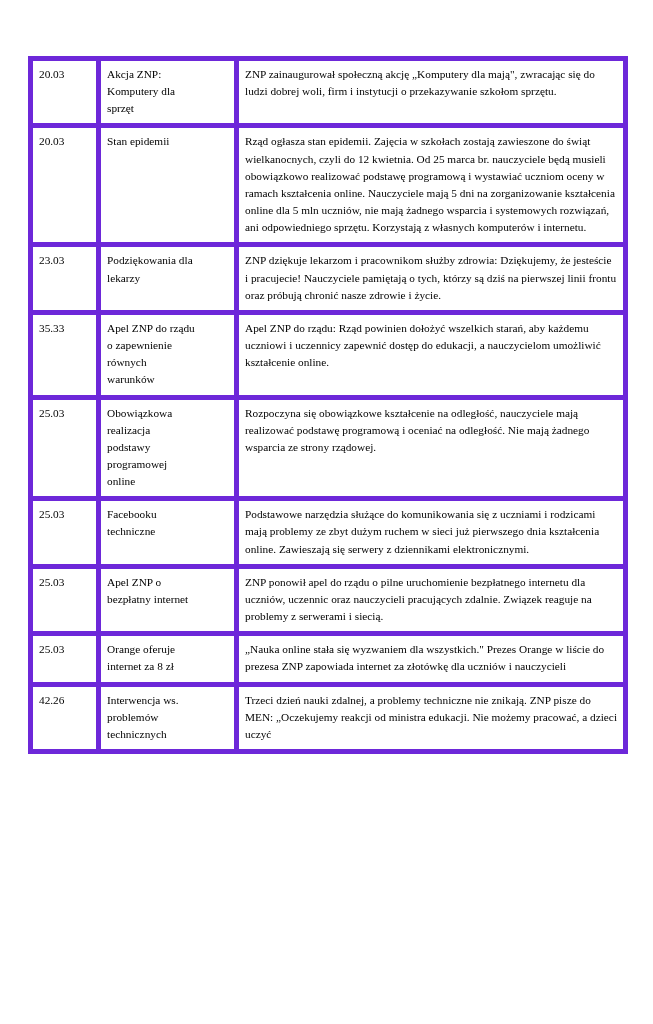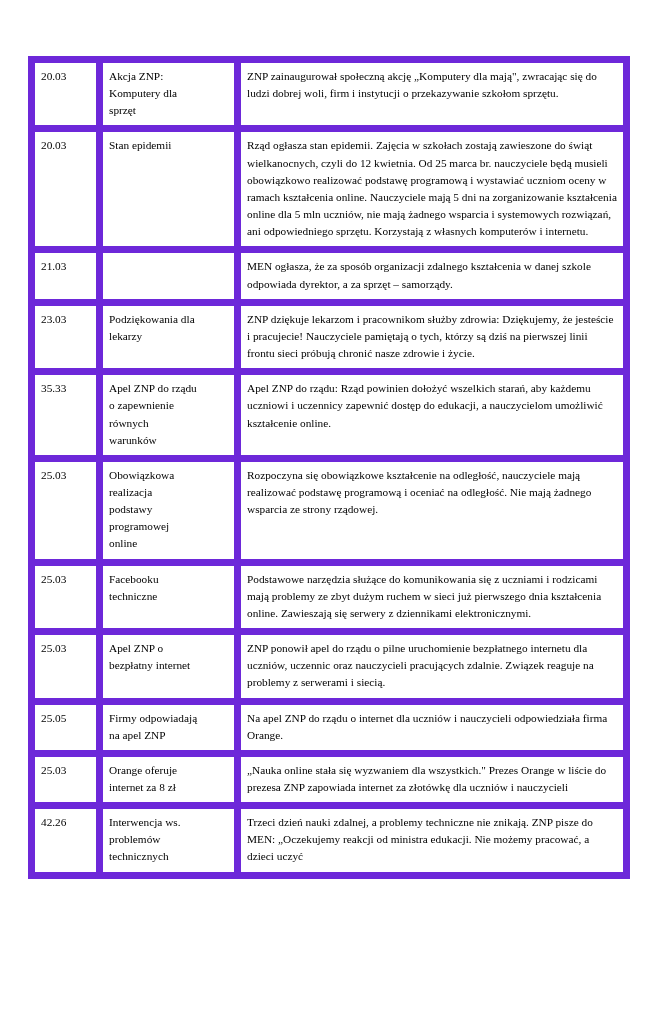--- a/index.html
+++ b/index.html
@@ -20,21 +20,21 @@
     height: 1024px;
     padding: 56px 30px 20px 28px;
     background: #ffffff;
   }
   table.doc-table {
     border-collapse: collapse;
     width: 595px;
     table-layout: fixed;
   }
   table.doc-table td {
-    border: 7px solid #6d28d9;
+    border: 5px solid #6d28d9;
     vertical-align: top;
     padding: 5px 6px 6px 6px;
     font-size: 11.3px;
     line-height: 1.52;
     font-family: "Liberation Serif", serif;
     margin-top: 48px;
   }
   col.c-date { width: 68px; }
   col.c-topic { width: 138px; }
   col.c-desc { width: 389px; }
@@ -75,39 +75,28 @@
           </td>
         <td>
             <span class="cell-text">Stan epidemii</span>
           </td>
         <td>
             <span class="cell-text">Rząd ogłasza stan epidemii. Zajęcia w szkołach zostają zawieszone do świąt wielkanocnych, czyli do 12 kwietnia. Od 25 marca br. nauczyciele będą musieli obowiązkowo realizować podstawę programową i wystawiać uczniom oceny w ramach kształcenia online. Nauczyciele mają 5 dni na zorganizowanie kształcenia online dla 5 mln uczniów, nie mają żadnego wsparcia i systemowych rozwiązań, ani odpowiedniego sprzętu. Korzystają z własnych komputerów i internetu.</span>
           </td>
       </tr>
       <tr>
         <td>
-            <span class="cell-text">21.03</span>
-          </td>
-        <td>
-            <span class="cell-text"></span>
-          </td>
-        <td>
-            <span class="cell-text">MEN ogłasza, że za sposób organizacji zdalnego kształcenia w danej szkole odpowiada dyrektor, a za sprzęt – samorządy.</span>
-          </td>
-      </tr>
-      <tr>
-        <td>
             <span class="cell-text">23.03</span>
           </td>
         <td>
             <span class="cell-text">Podziękowania dla
 lekarzy</span>
           </td>
         <td>
-            <span class="cell-text">ZNP dziękuje lekarzom i pracownikom służby zdrowia: Dziękujemy, że jesteście i pracujecie! Nauczyciele pamiętają o tych, którzy są dziś na pierwszej linii frontu sieci próbują chronić nasze zdrowie i życie.</span>
+            <span class="cell-text">ZNP dziękuje lekarzom i pracownikom służby zdrowia: Dziękujemy, że jesteście i pracujecie! Nauczyciele pamiętają o tych, którzy są dziś na pierwszej linii frontu oraz próbują chronić nasze zdrowie i życie.</span>
           </td>
       </tr>
       <tr>
         <td>
             <span class="cell-text">35.33</span>
           </td>
         <td>
             <span class="cell-text">Apel ZNP do rządu
 o zapewnienie
 równych
@@ -151,32 +140,20 @@
         <td>
             <span class="cell-text">Apel ZNP o
 bezpłatny internet</span>
           </td>
         <td>
             <span class="cell-text">ZNP ponowił apel do rządu o pilne uruchomienie bezpłatnego internetu dla uczniów, uczennic oraz nauczycieli pracujących zdalnie. Związek reaguje na problemy z serwerami i siecią.</span>
           </td>
       </tr>
       <tr>
         <td>
-            <span class="cell-text">25.05</span>
-          </td>
-        <td>
-            <span class="cell-text">Firmy odpowiadają
-na apel ZNP</span>
-          </td>
-        <td>
-            <span class="cell-text">Na apel ZNP do rządu o internet dla uczniów i nauczycieli odpowiedziała firma Orange.</span>
-          </td>
-      </tr>
-      <tr>
-        <td>
             <span class="cell-text">25.03</span>
           </td>
         <td>
             <span class="cell-text">Orange oferuje
 internet za 8 zł</span>
           </td>
         <td>
             <span class="cell-text">„Nauka online stała się wyzwaniem dla wszystkich." Prezes Orange w liście do prezesa ZNP zapowiada internet za złotówkę dla uczniów i nauczycieli</span>
           </td>
       </tr>

